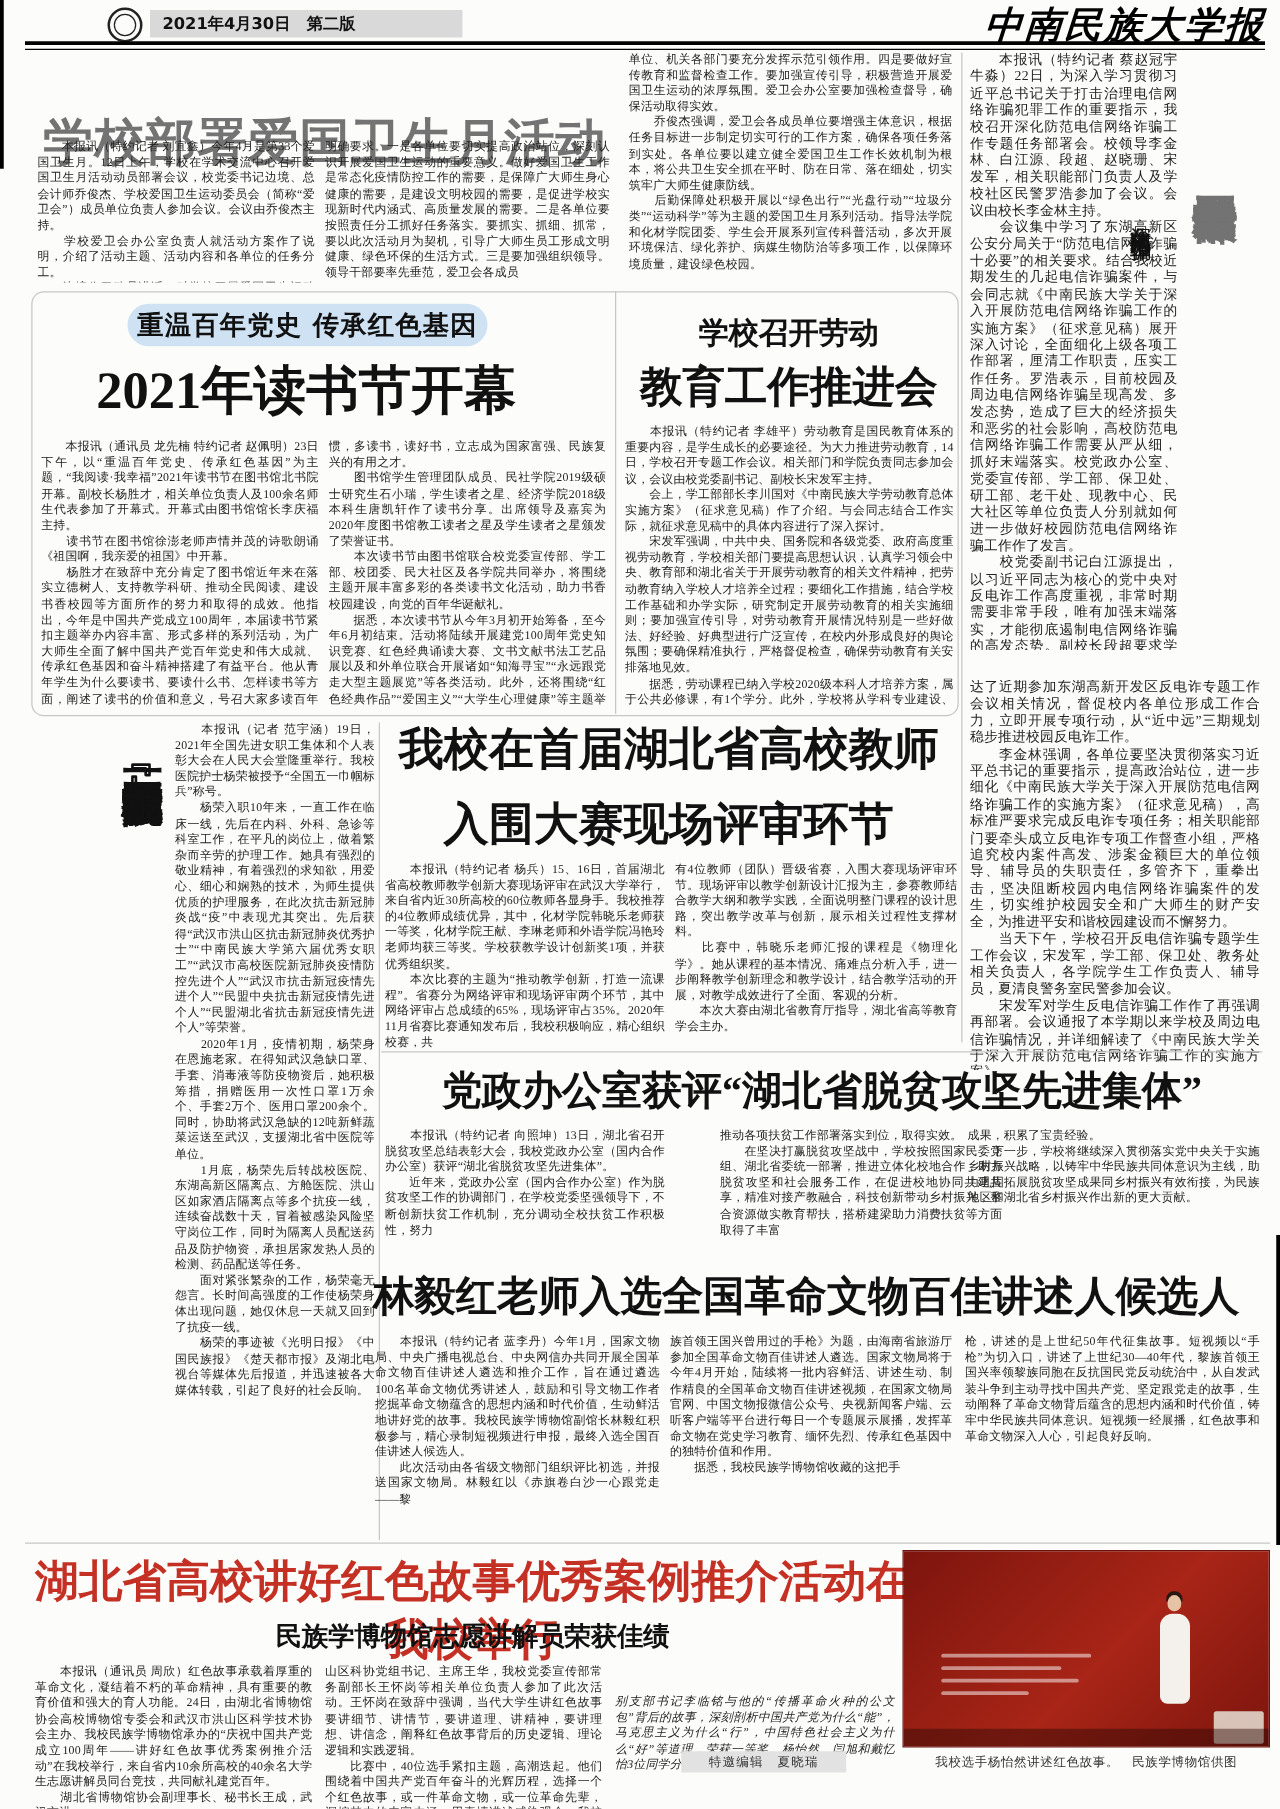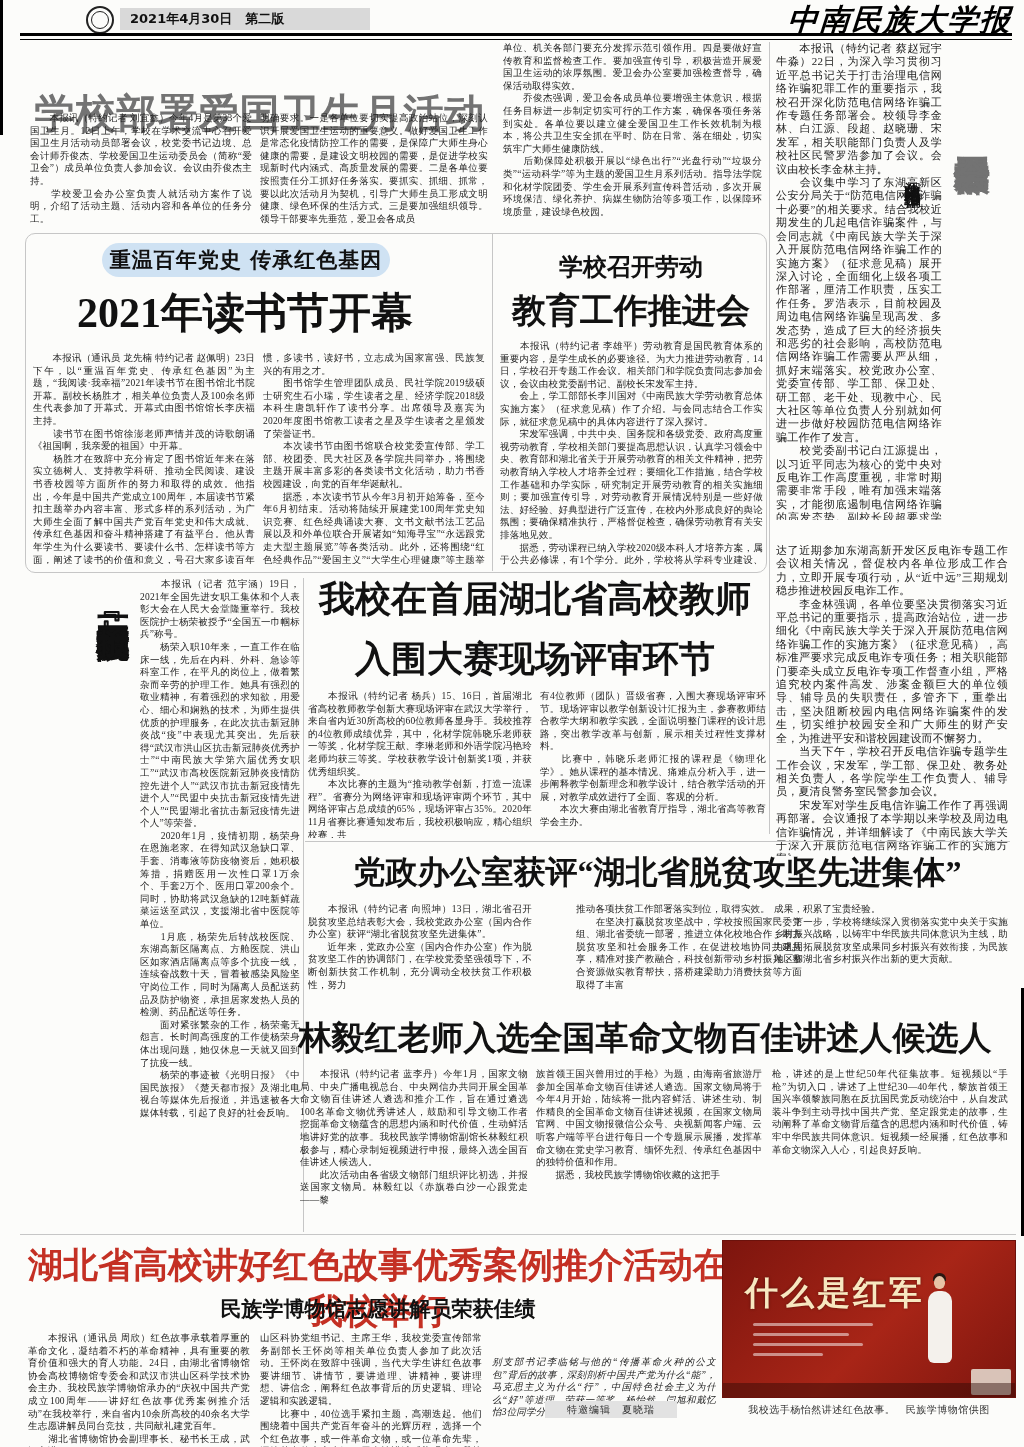--- a/index.html
+++ b/index.html
@@ -154,21 +154,20 @@
 <div class="abs rule-h" style="left:20px;top:1234px;width:996px;"></div>
 <div class="abs hl-serif center" style="left:28px;top:1243px;width:700px;height:46px;font-size:35px;line-height:46px;color:var(--headline-red);">湖北省高校讲好红色故事优秀案例推介活动在我校举行</div>
 <div class="abs hl-serif center" style="left:28px;top:1296px;width:700px;height:26px;font-size:21px;line-height:26px;">民族学博物馆志愿讲解员荣获佳绩</div>
 <div class="abs body-txt" style="left:28px;top:1332px;width:222px;height:115px;">　　本报讯（通讯员 周欣）红色故事承载着厚重的革命文化，凝结着不朽的革命精神，具有重要的教育价值和强大的育人功能。24日，由湖北省博物馆协会高校博物馆专委会和武汉市洪山区科学技术协会主办、我校民族学博物馆承办的“庆祝中国共产党成立100周年——讲好红色故事优秀案例推介活动”在我校举行，来自省内10余所高校的40余名大学生志愿讲解员同台竞技，共同献礼建党百年。
 　　湖北省博物馆协会副理事长、秘书长王成，武汉市洪</div>
 <div class="abs body-txt" style="left:260px;top:1332px;width:222px;height:115px;">山区科协党组书记、主席王华，我校党委宣传部常务副部长王怀岗等相关单位负责人参加了此次活动。王怀岗在致辞中强调，当代大学生讲红色故事要讲细节、讲情节，要讲道理、讲精神，要讲理想、讲信念，阐释红色故事背后的历史逻辑、理论逻辑和实践逻辑。
 　　比赛中，40位选手紧扣主题，高潮迭起。他们围绕着中国共产党百年奋斗的光辉历程，选择一个个红色故事，或一件革命文物，或一位革命先辈，深挖其中的丰富内涵，用真情讲述感染观众。我校选手讲述了民大附属中学特</div>
 <div class="abs body-txt" style="left:492px;top:1356px;width:224px;height:62px;font-style:italic;">别支部书记李临铭与他的“传播革命火种的公文包”背后的故事，深刻剖析中国共产党为什么“能”，马克思主义为什么“行”，中国特色社会主义为什么“好”等道理，荣获一等奖。杨怡然、闫旭和戴忆怡3位同学分别获得二等奖、三等奖。</div>
 
 <div class="abs photo" style="left:722px;top:1240px;width:294px;height:158px;">
-  <div class="abs photo-title" style="left:22px;top:30px;">什么是红军</div>
   <div class="photo-line" style="left:30px;top:82px;width:120px;"></div>
   <div class="photo-line" style="left:30px;top:92px;width:96px;"></div>
   <div class="photo-line" style="left:30px;top:102px;width:110px;"></div>
   <div class="photo-line" style="left:30px;top:112px;width:70px;"></div>
   <div class="figure-hair" style="left:210px;top:32px;"></div>
   <div class="figure-head" style="left:211px;top:35px;"></div>
   <div class="figure-dress" style="left:205px;top:50px;"></div>
   <div class="figure-table" style="left:248px;top:128px;"></div>
   <div class="abs" style="left:0;bottom:0;width:100%;height:14px;background:rgba(45,8,5,.45);"></div>
 </div>

